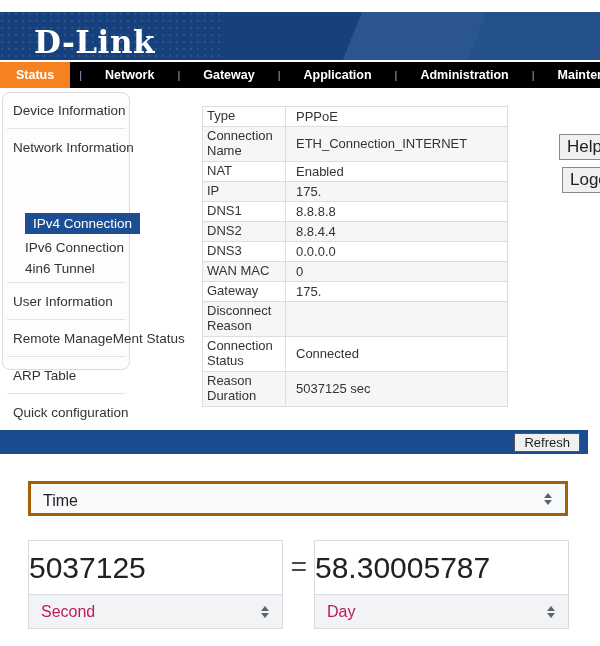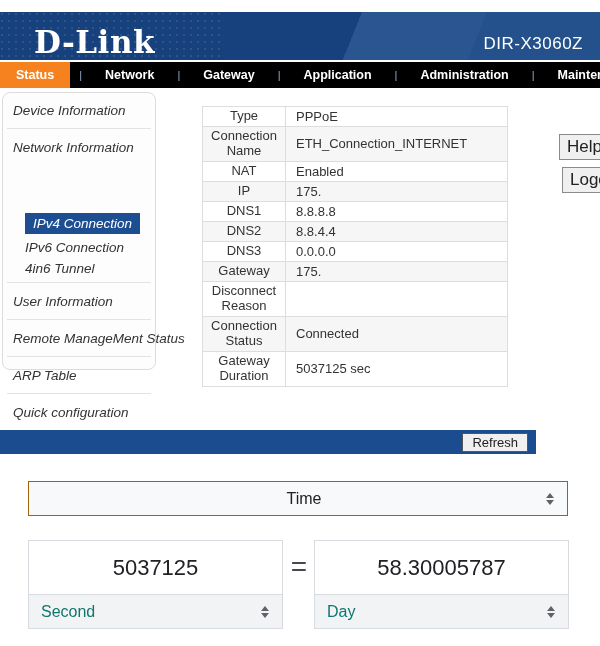--- a/index.html
+++ b/index.html
@@ -42,23 +42,23 @@
     display:flex; align-items:center; justify-content:center;
     padding:0 14px; cursor:pointer; white-space:nowrap;
   }
   .tab.active { background:#F5821F; padding:0 16px; }
   .nav .sep {
     color:#8FA9CE; font-size:11px; display:flex; align-items:center;
     padding:0 9px;
   }
   
   .sidebar {
-    position:absolute; left:2px; top:92px; width:154px; height:278px;
+    position:absolute; left:2px; top:92px; width:128px; height:278px;
     background:#fdfdfd; border:1px solid #dcdcdc; border-radius:8px;
-    box-sizing:border-box; padding-top:2px;font-style:italic;
+    box-sizing:border-box; padding-top:2px;
   }
   .sb-item {
     font-size:13.5px; color:#333; padding:8px 8px 7px 10px; cursor:pointer;
     white-space:nowrap;
   }
   .sb-sub {
     font-size:13.5px; color:#333; padding:3px 8px 3px 22px; cursor:pointer;
     white-space:nowrap;
   }
   .sb-sub .sel {
@@ -66,60 +66,59 @@
   }
   .sb-divider { border-top:1px solid #e3e3e3; margin:3px 4px; }
   
   .status-table {
     position:absolute; left:202px; top:106px; width:306px;
     border-collapse:collapse; font-size:13px; color:#333;
   }
   .status-table td { border:1px solid #ddd; padding:2px 4px; }
   .status-table tr { height:20px; background:#ffffff; }
   .status-table tr:nth-child(even) { background:#F6F6F6; }
-  .status-table td.lbl { width:74px; text-align:center; line-height:1.15; }
+  .status-table td.lbl { width:74px; line-height:1.15; }
   .status-table td.val { padding-left:10px; }
   .status-table tr.tall { height:31px; }
   
   .btn {
     position:absolute; background:#f0f0f0; border:1px solid #8a8a8a;
     font-family:"Liberation Sans", sans-serif; font-size:17px; color:#222;
     padding:2px 7px; cursor:pointer; white-space:nowrap;
   }
   .btn-help   { left:559px; top:134px; }
   .btn-logout { left:562px; top:167px; }
   
   .bluebar {
-    position:absolute; left:0; top:430px; width:536px; height:24px;
+    position:absolute; left:0; top:430px; width:588px; height:24px;
     background:#1A4C8F;
   }
   .btn-refresh {
     position:absolute; right:8px; top:3px; background:#f0f0f0;
     border:1px solid #555; font-size:13px; color:#222; padding:1px 9px;
     cursor:pointer;
   }
   
   .cat-select {
     position:absolute; left:28px; top:481px; width:540px; height:35px;
-    background:#F8F9FA; border:1px solid #a16207; box-sizing:border-box;
+    background:#F8F9FA; border:3px solid #a16207; box-sizing:border-box;
     font-size:16px; color:#202124; line-height:33px; padding-left:12px;
     cursor:pointer;
-    text-align:center;
   }
   .conv-group { position:absolute; width:255px; top:540px; }
   .conv-left  { left:28px; }
   .conv-right { left:314px; }
   .conv-value {
     height:55px; background:#fff; border:1px solid #D8DCE0;
-    box-sizing:border-box; font-size:22px; color:#202124;
-    text-align:center; line-height:53px; overflow:hidden;
+    box-sizing:border-box; font-size:30px; color:#202124;
+    text-align:left; line-height:53px; overflow:hidden;
   }
   .conv-unit {
     height:35px; margin-top:-1px; background:#F1F3F4; border:1px solid #D8DCE0;
-    box-sizing:border-box; position:relative; font-size:16px; color:#0f766e;
+    box-sizing:border-box; position:relative; font-size:16px; color:#be185d;
     line-height:33px; padding-left:12px; cursor:pointer;
   }
   .equals {
     position:absolute; left:284px; top:551px; width:30px; text-align:center;
     font-size:28px; color:#45494d;
   }
   
   .sorter {
     position:absolute; right:12px; top:50%; transform:translateY(-50%);
     width:10px;
@@ -133,21 +132,20 @@
     content:""; display:block; margin:0 auto;
     border-left:4px solid transparent; border-right:4px solid transparent;
     border-top:5px solid #5f6368; width:0; height:0;
   }
 </style>
 </head>
 <body>
 
 <div class="header">
   <div class="brand">D-Link</div>
-  <div class="model">DIR-X3060Z</div>
 </div>
 
 <div class="nav">
   <div class="tab active">Status</div>
   <span class="sep">|</span>
   <div class="tab">Network</div>
   <span class="sep">|</span>
   <div class="tab">Gateway</div>
   <span class="sep">|</span>
   <div class="tab">Application</div>
@@ -201,33 +199,37 @@
   </tr>
   <tr>
     <td class="lbl">DNS2</td>
     <td class="val">8.8.4.4</td>
   </tr>
   <tr>
     <td class="lbl">DNS3</td>
     <td class="val">0.0.0.0</td>
   </tr>
   <tr>
+    <td class="lbl">WAN MAC</td>
+    <td class="val">0</td>
+  </tr>
+  <tr>
     <td class="lbl">Gateway</td>
     <td class="val">175.</td>
   </tr>
   <tr class="tall">
     <td class="lbl">Disconnect Reason</td>
     <td class="val"></td>
   </tr>
   <tr class="tall">
     <td class="lbl">Connection Status</td>
     <td class="val">Connected</td>
   </tr>
   <tr class="tall">
-    <td class="lbl">Gateway Duration</td>
+    <td class="lbl">Reason Duration</td>
     <td class="val">5037125 sec</td>
   </tr>
 </tbody>
   </table>
 
 <button class="btn btn-help">Help</button>
 <button class="btn btn-logout">Logout</button>
 
 <div class="bluebar">
   <button class="btn-refresh">Refresh</button>

